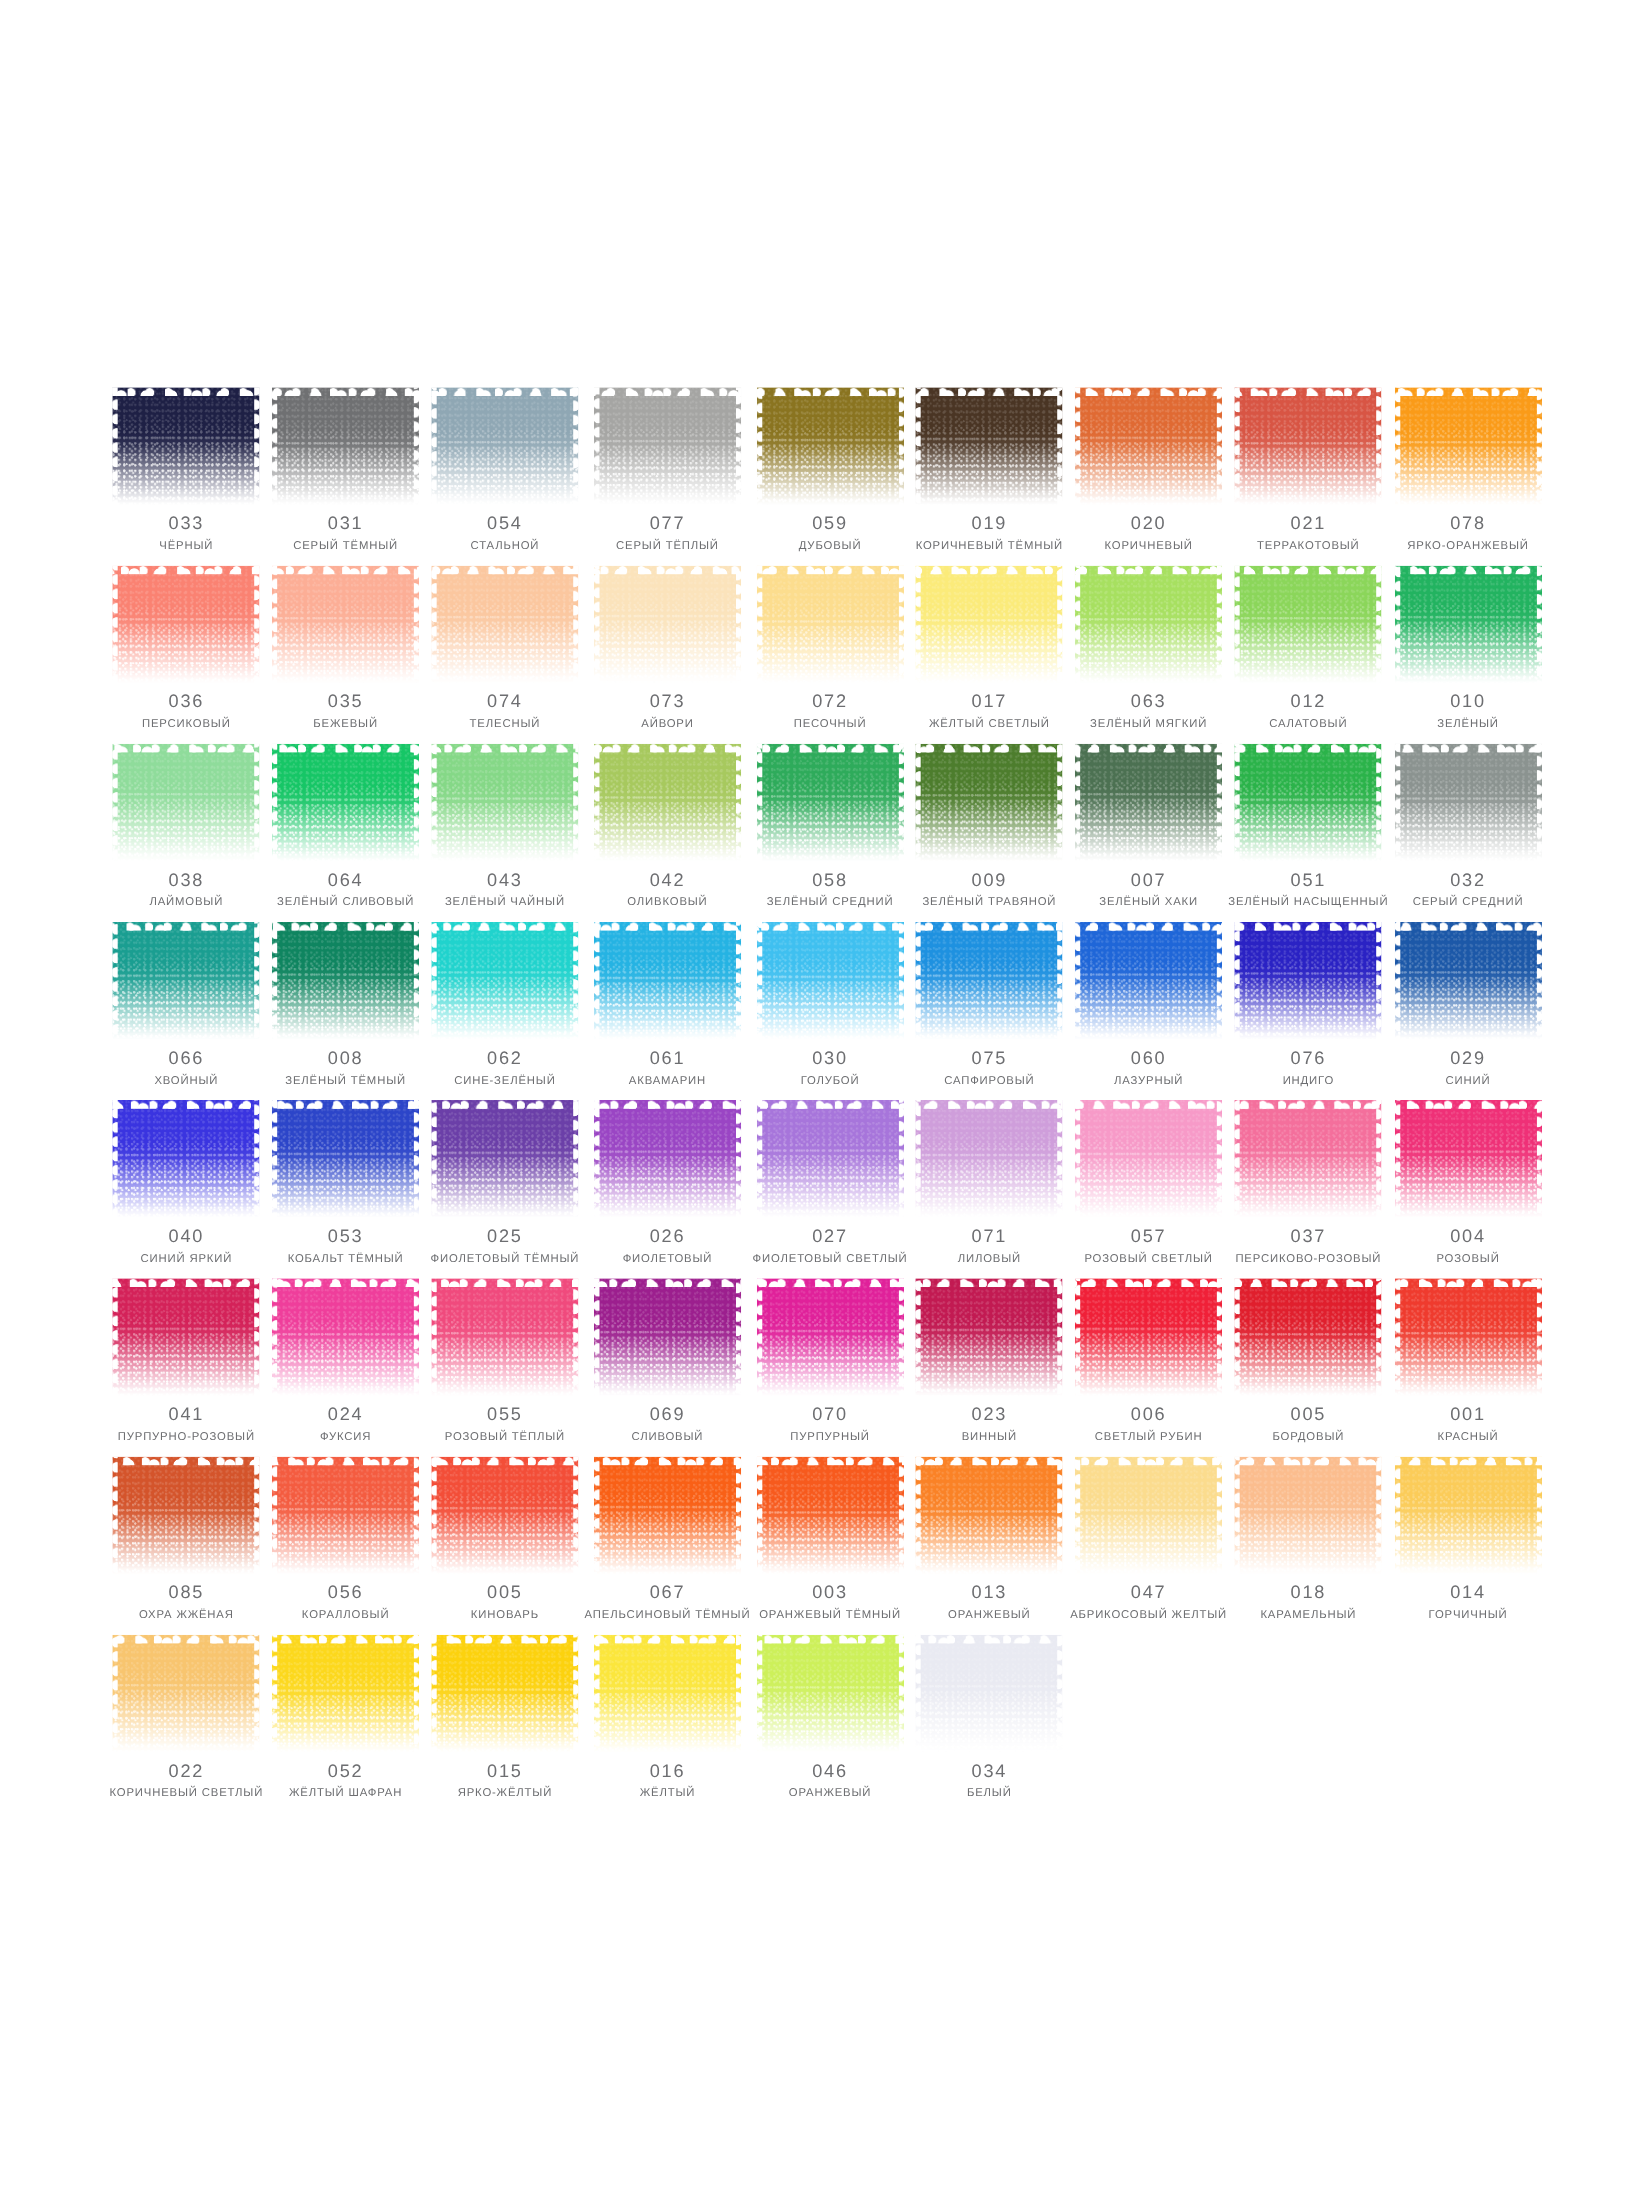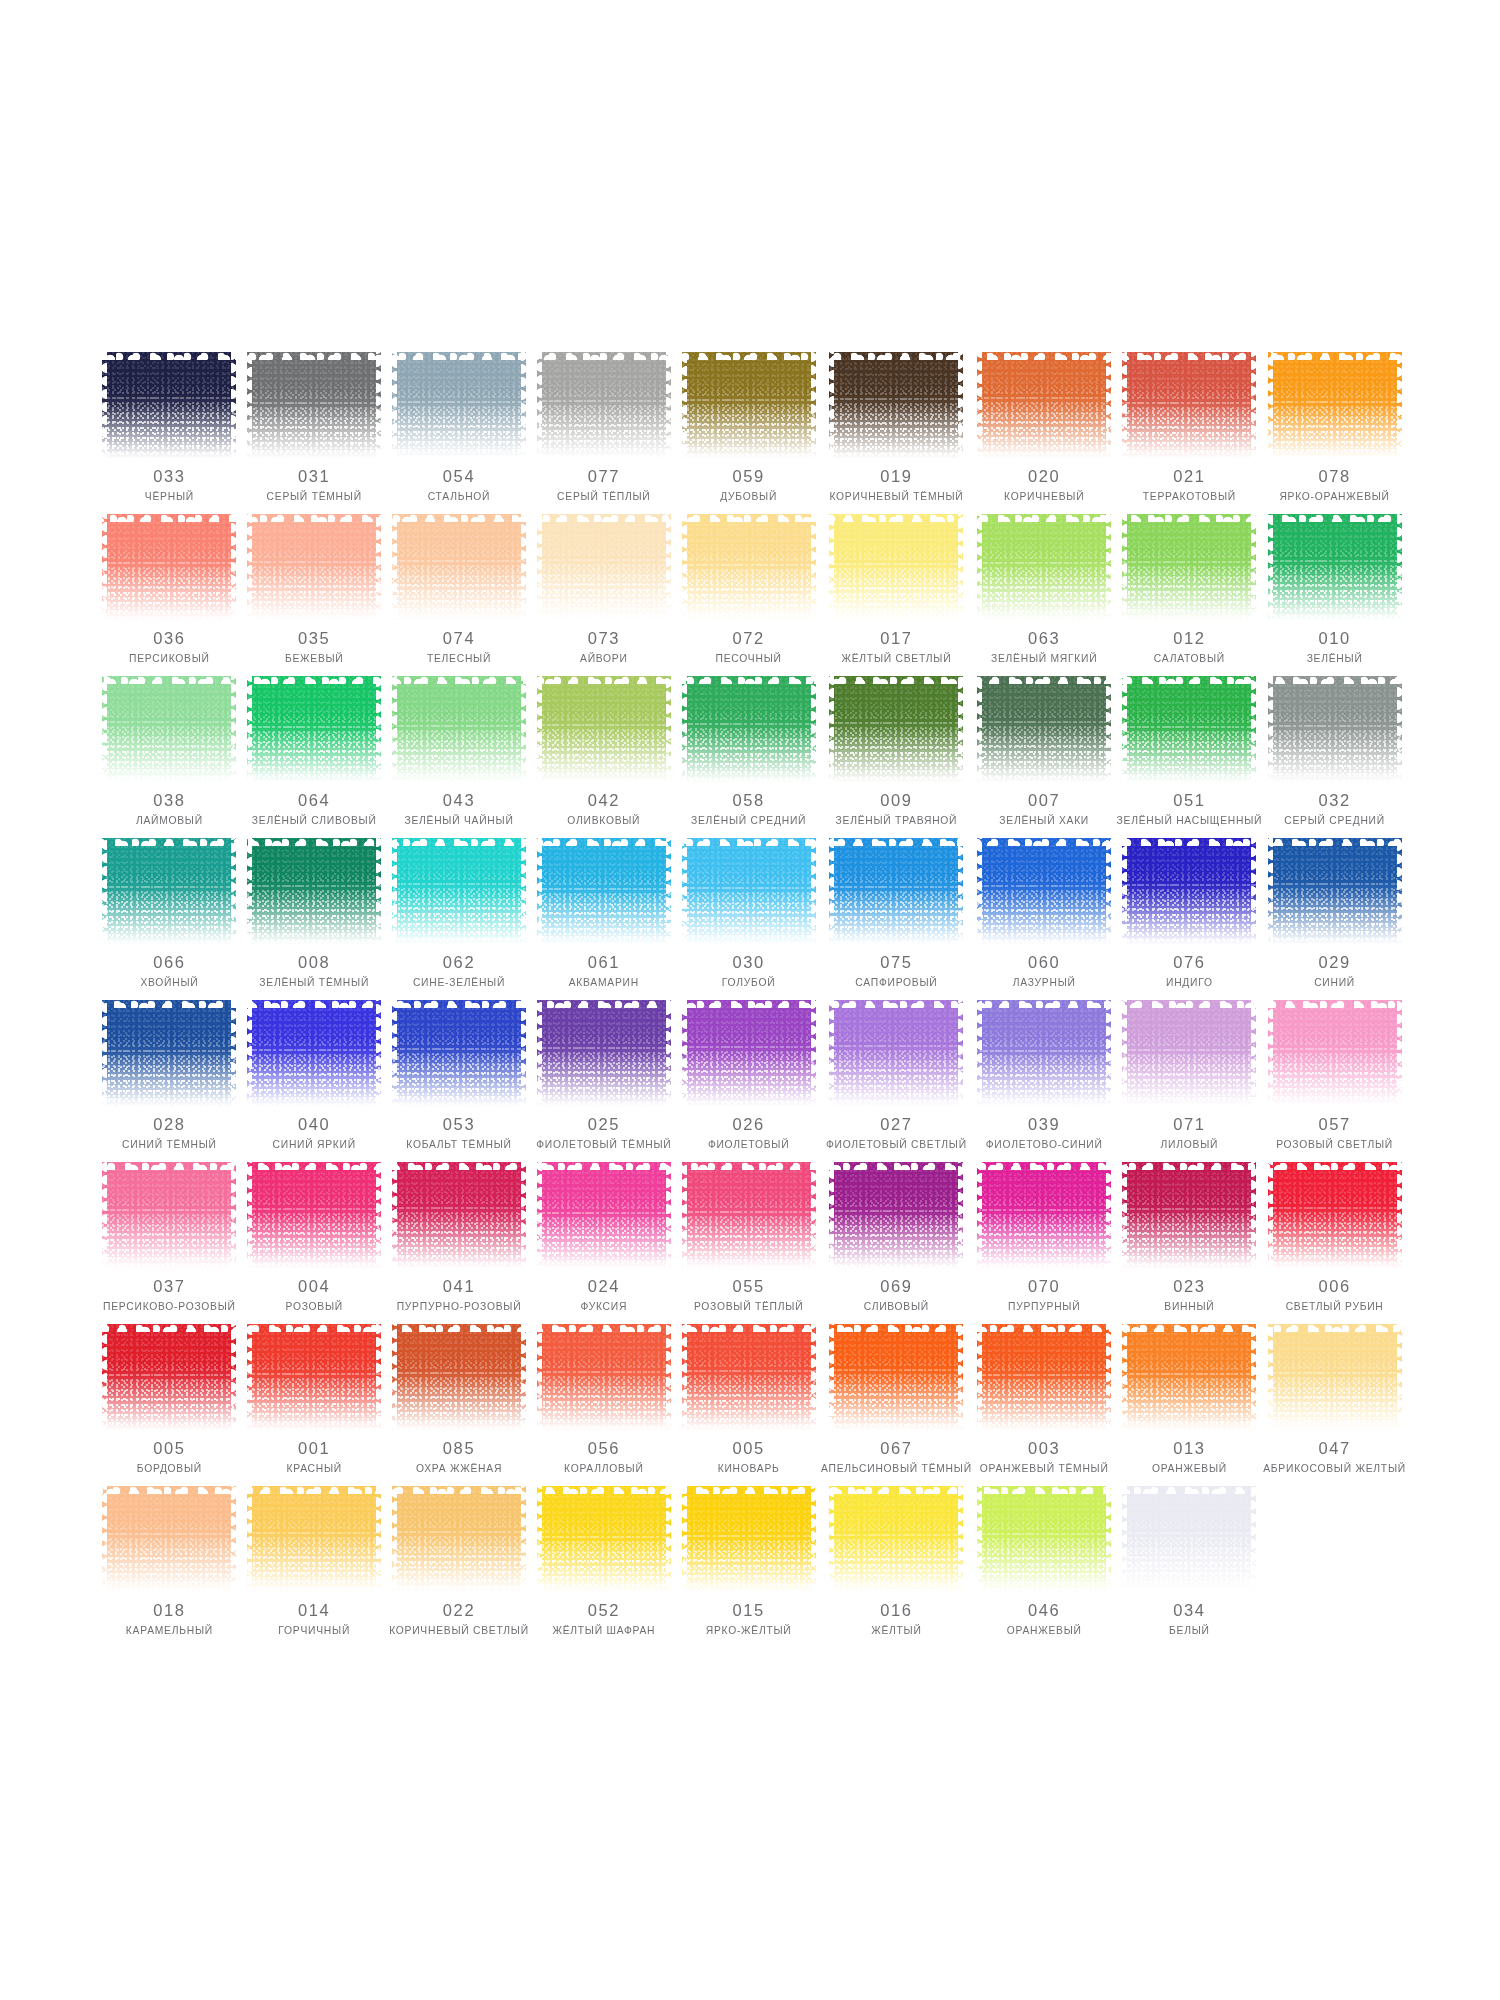--- a/index.html
+++ b/index.html
@@ -534,31 +534,20 @@
           <div class="patch-grain" style="background-position: 3px 0px, 5px 1px, 6px 4px;"></div>
           <div class="patch-edge" style="background-position: 10px 0px, 2px 1px;"></div>
           <div class="patch-edge-l" style="background-position: 0px 1px;"></div>
           <div class="patch-edge-r" style="background-position: 0px 5px;"></div>
         </div>
         <div class="swatch-code">029</div>
         <div class="swatch-name">СИНИЙ</div>
       </div>
       <div class="swatch-cell">
         <div class="swatch-patch">
-          <div class="patch-ink" style="background: rgb(29, 79, 158);"></div>
-          <div class="patch-grain" style="background-position: 6px 5px, 8px 6px, 9px 9px;"></div>
-          <div class="patch-edge" style="background-position: 15px 0px, 11px 1px;"></div>
-          <div class="patch-edge-l" style="background-position: 0px 5px;"></div>
-          <div class="patch-edge-r" style="background-position: 0px 12px;"></div>
-        </div>
-        <div class="swatch-code">028</div>
-        <div class="swatch-name">СИНИЙ ТЁМНЫЙ</div>
-      </div>
-      <div class="swatch-cell">
-        <div class="swatch-patch">
           <div class="patch-ink" style="background: rgb(58, 52, 224);"></div>
           <div class="patch-grain" style="background-position: 2px 4px, 4px 5px, 5px 8px;"></div>
           <div class="patch-edge" style="background-position: 3px 0px, 20px 1px;"></div>
           <div class="patch-edge-l" style="background-position: 0px 9px;"></div>
           <div class="patch-edge-r" style="background-position: 0px 6px;"></div>
         </div>
         <div class="swatch-code">040</div>
         <div class="swatch-name">СИНИЙ ЯРКИЙ</div>
       </div>
       <div class="swatch-cell">
@@ -600,31 +589,20 @@
           <div class="patch-grain" style="background-position: 0px 0px, 2px 1px, 3px 4px;"></div>
           <div class="patch-edge" style="background-position: 6px 0px, 10px 1px;"></div>
           <div class="patch-edge-l" style="background-position: 0px 12px;"></div>
           <div class="patch-edge-r" style="background-position: 0px 8px;"></div>
         </div>
         <div class="swatch-code">027</div>
         <div class="swatch-name">ФИОЛЕТОВЫЙ СВЕТЛЫЙ</div>
       </div>
       <div class="swatch-cell">
         <div class="swatch-patch">
-          <div class="patch-ink" style="background: rgb(141, 122, 220);"></div>
-          <div class="patch-grain" style="background-position: 3px 5px, 5px 6px, 6px 9px;"></div>
-          <div class="patch-edge" style="background-position: 11px 0px, 19px 1px;"></div>
-          <div class="patch-edge-l" style="background-position: 0px 3px;"></div>
-          <div class="patch-edge-r" style="background-position: 0px 2px;"></div>
-        </div>
-        <div class="swatch-code">039</div>
-        <div class="swatch-name">ФИОЛЕТОВО-СИНИЙ</div>
-      </div>
-      <div class="swatch-cell">
-        <div class="swatch-patch">
           <div class="patch-ink" style="background: rgb(207, 158, 219);"></div>
           <div class="patch-grain" style="background-position: 6px 4px, 8px 5px, 9px 8px;"></div>
           <div class="patch-edge" style="background-position: 16px 0px, 5px 1px;"></div>
           <div class="patch-edge-l" style="background-position: 0px 7px;"></div>
           <div class="patch-edge-r" style="background-position: 0px 9px;"></div>
         </div>
         <div class="swatch-code">071</div>
         <div class="swatch-name">ЛИЛОВЫЙ</div>
       </div>
       <div class="swatch-cell">

